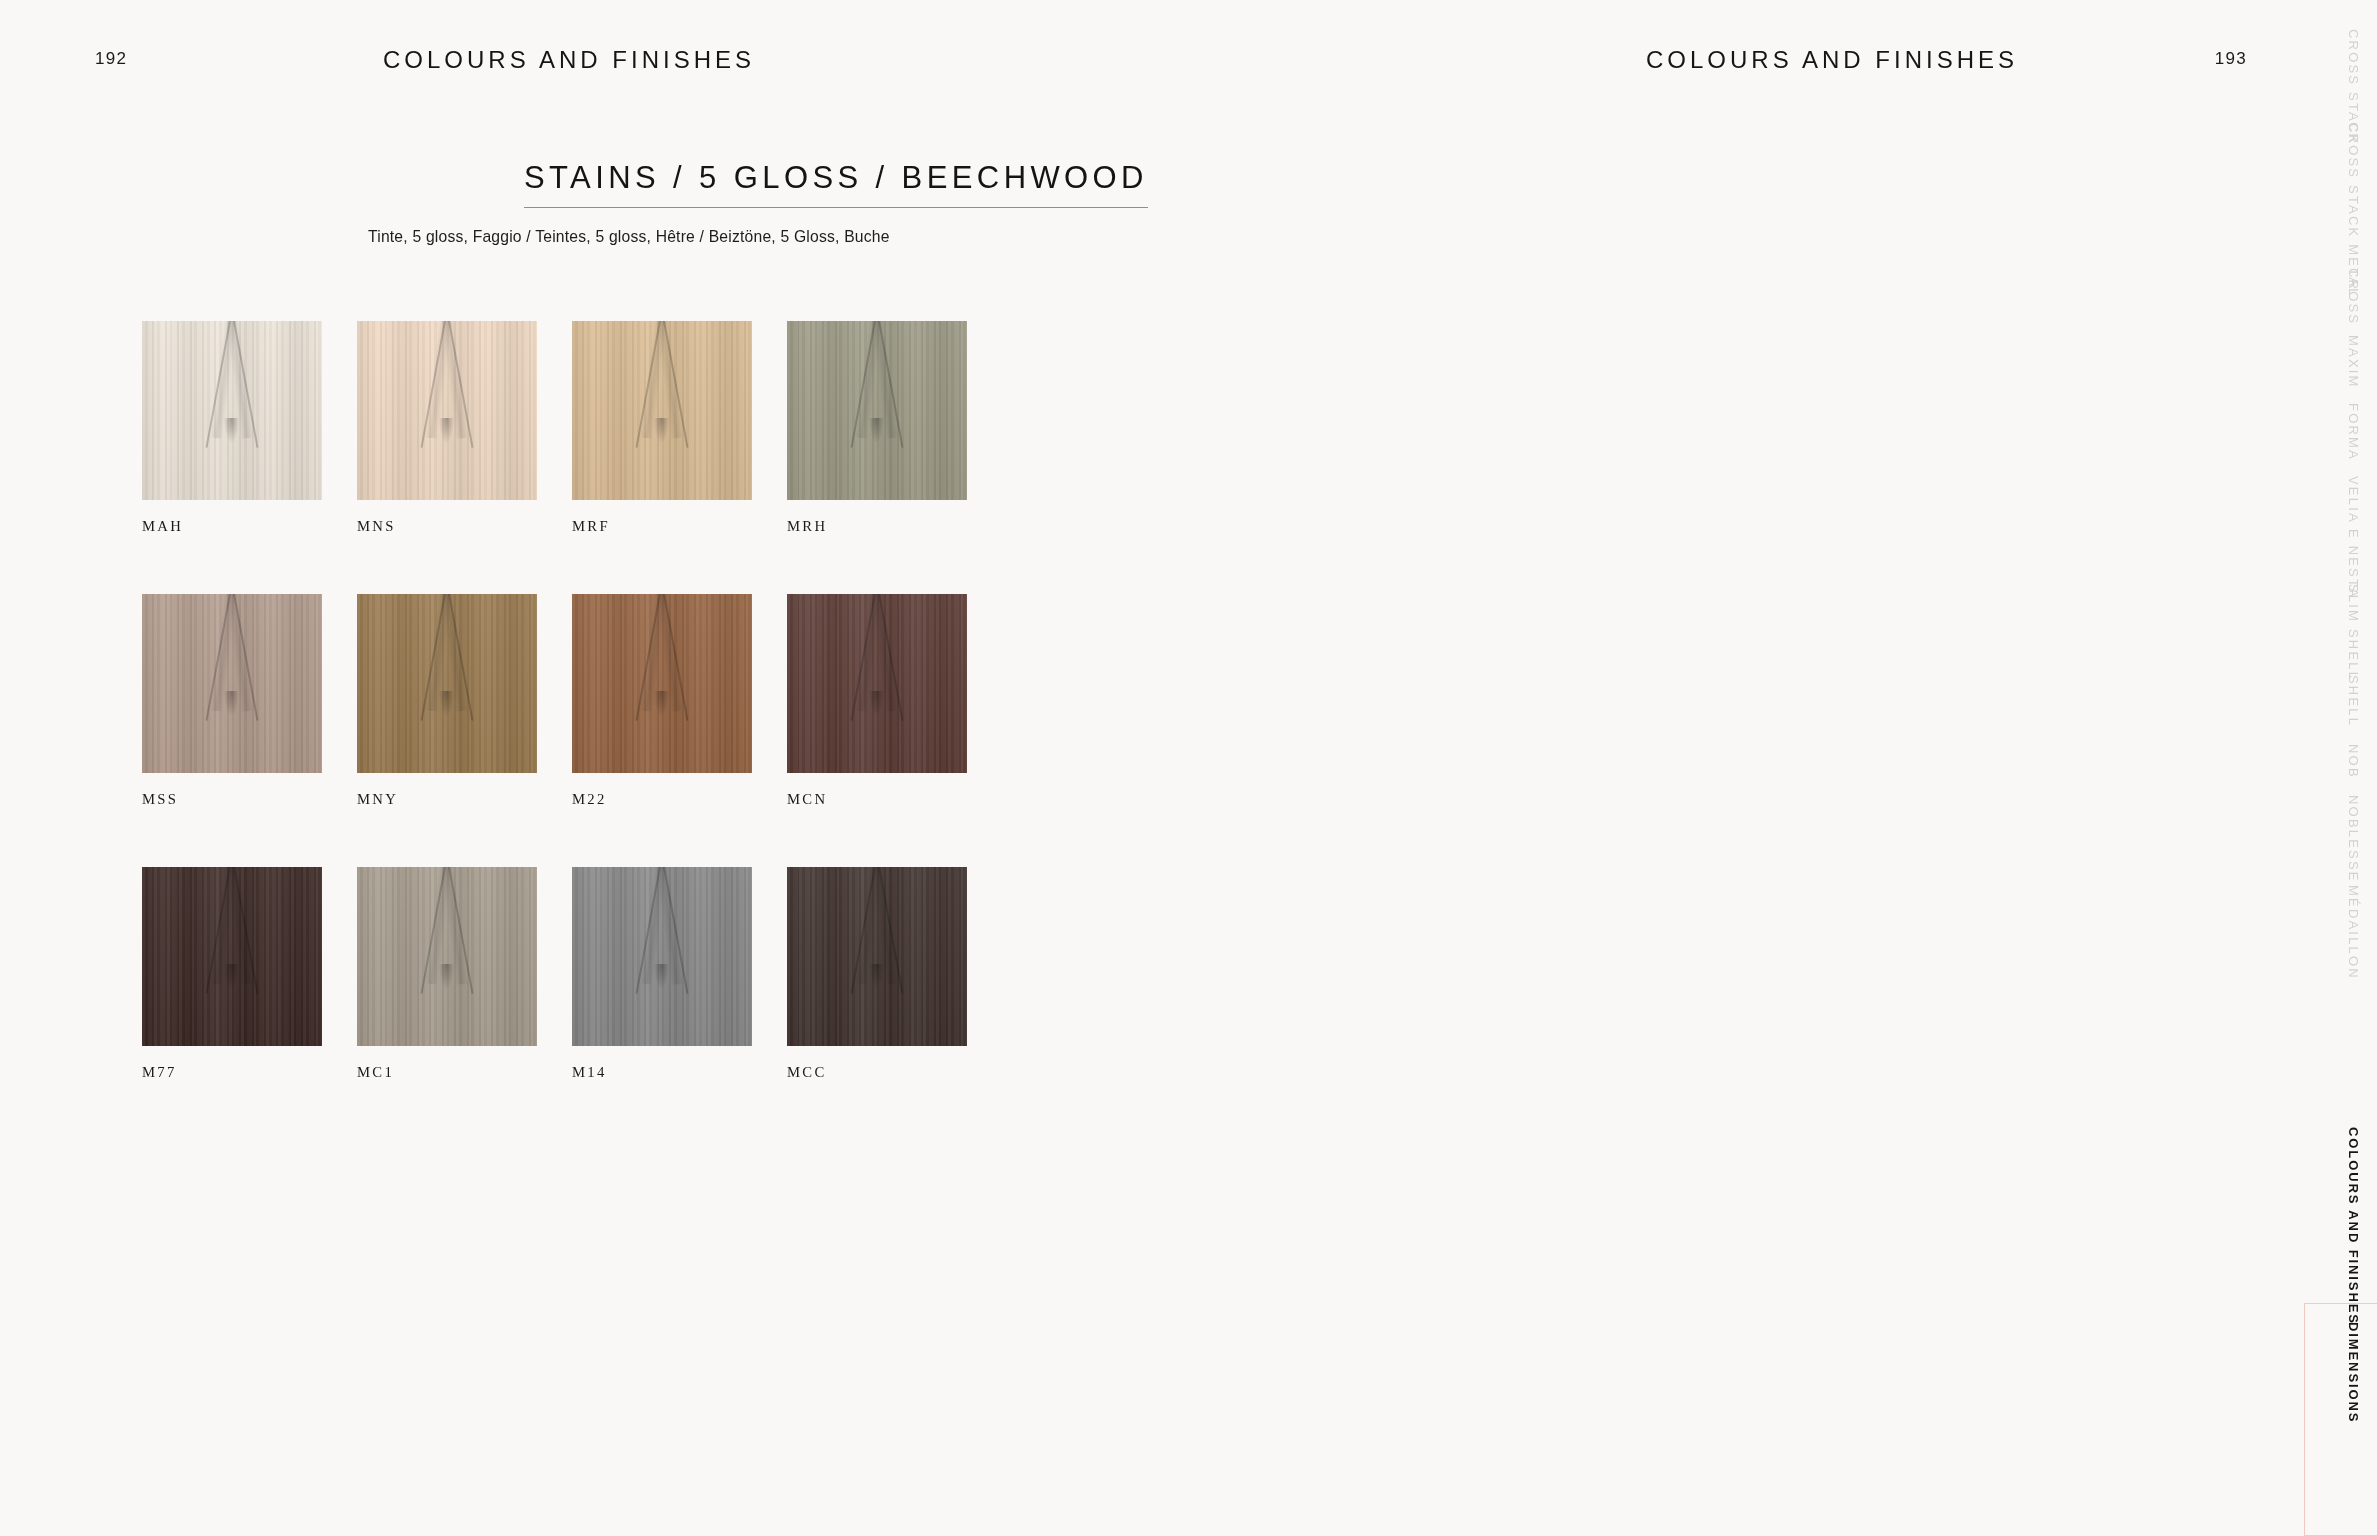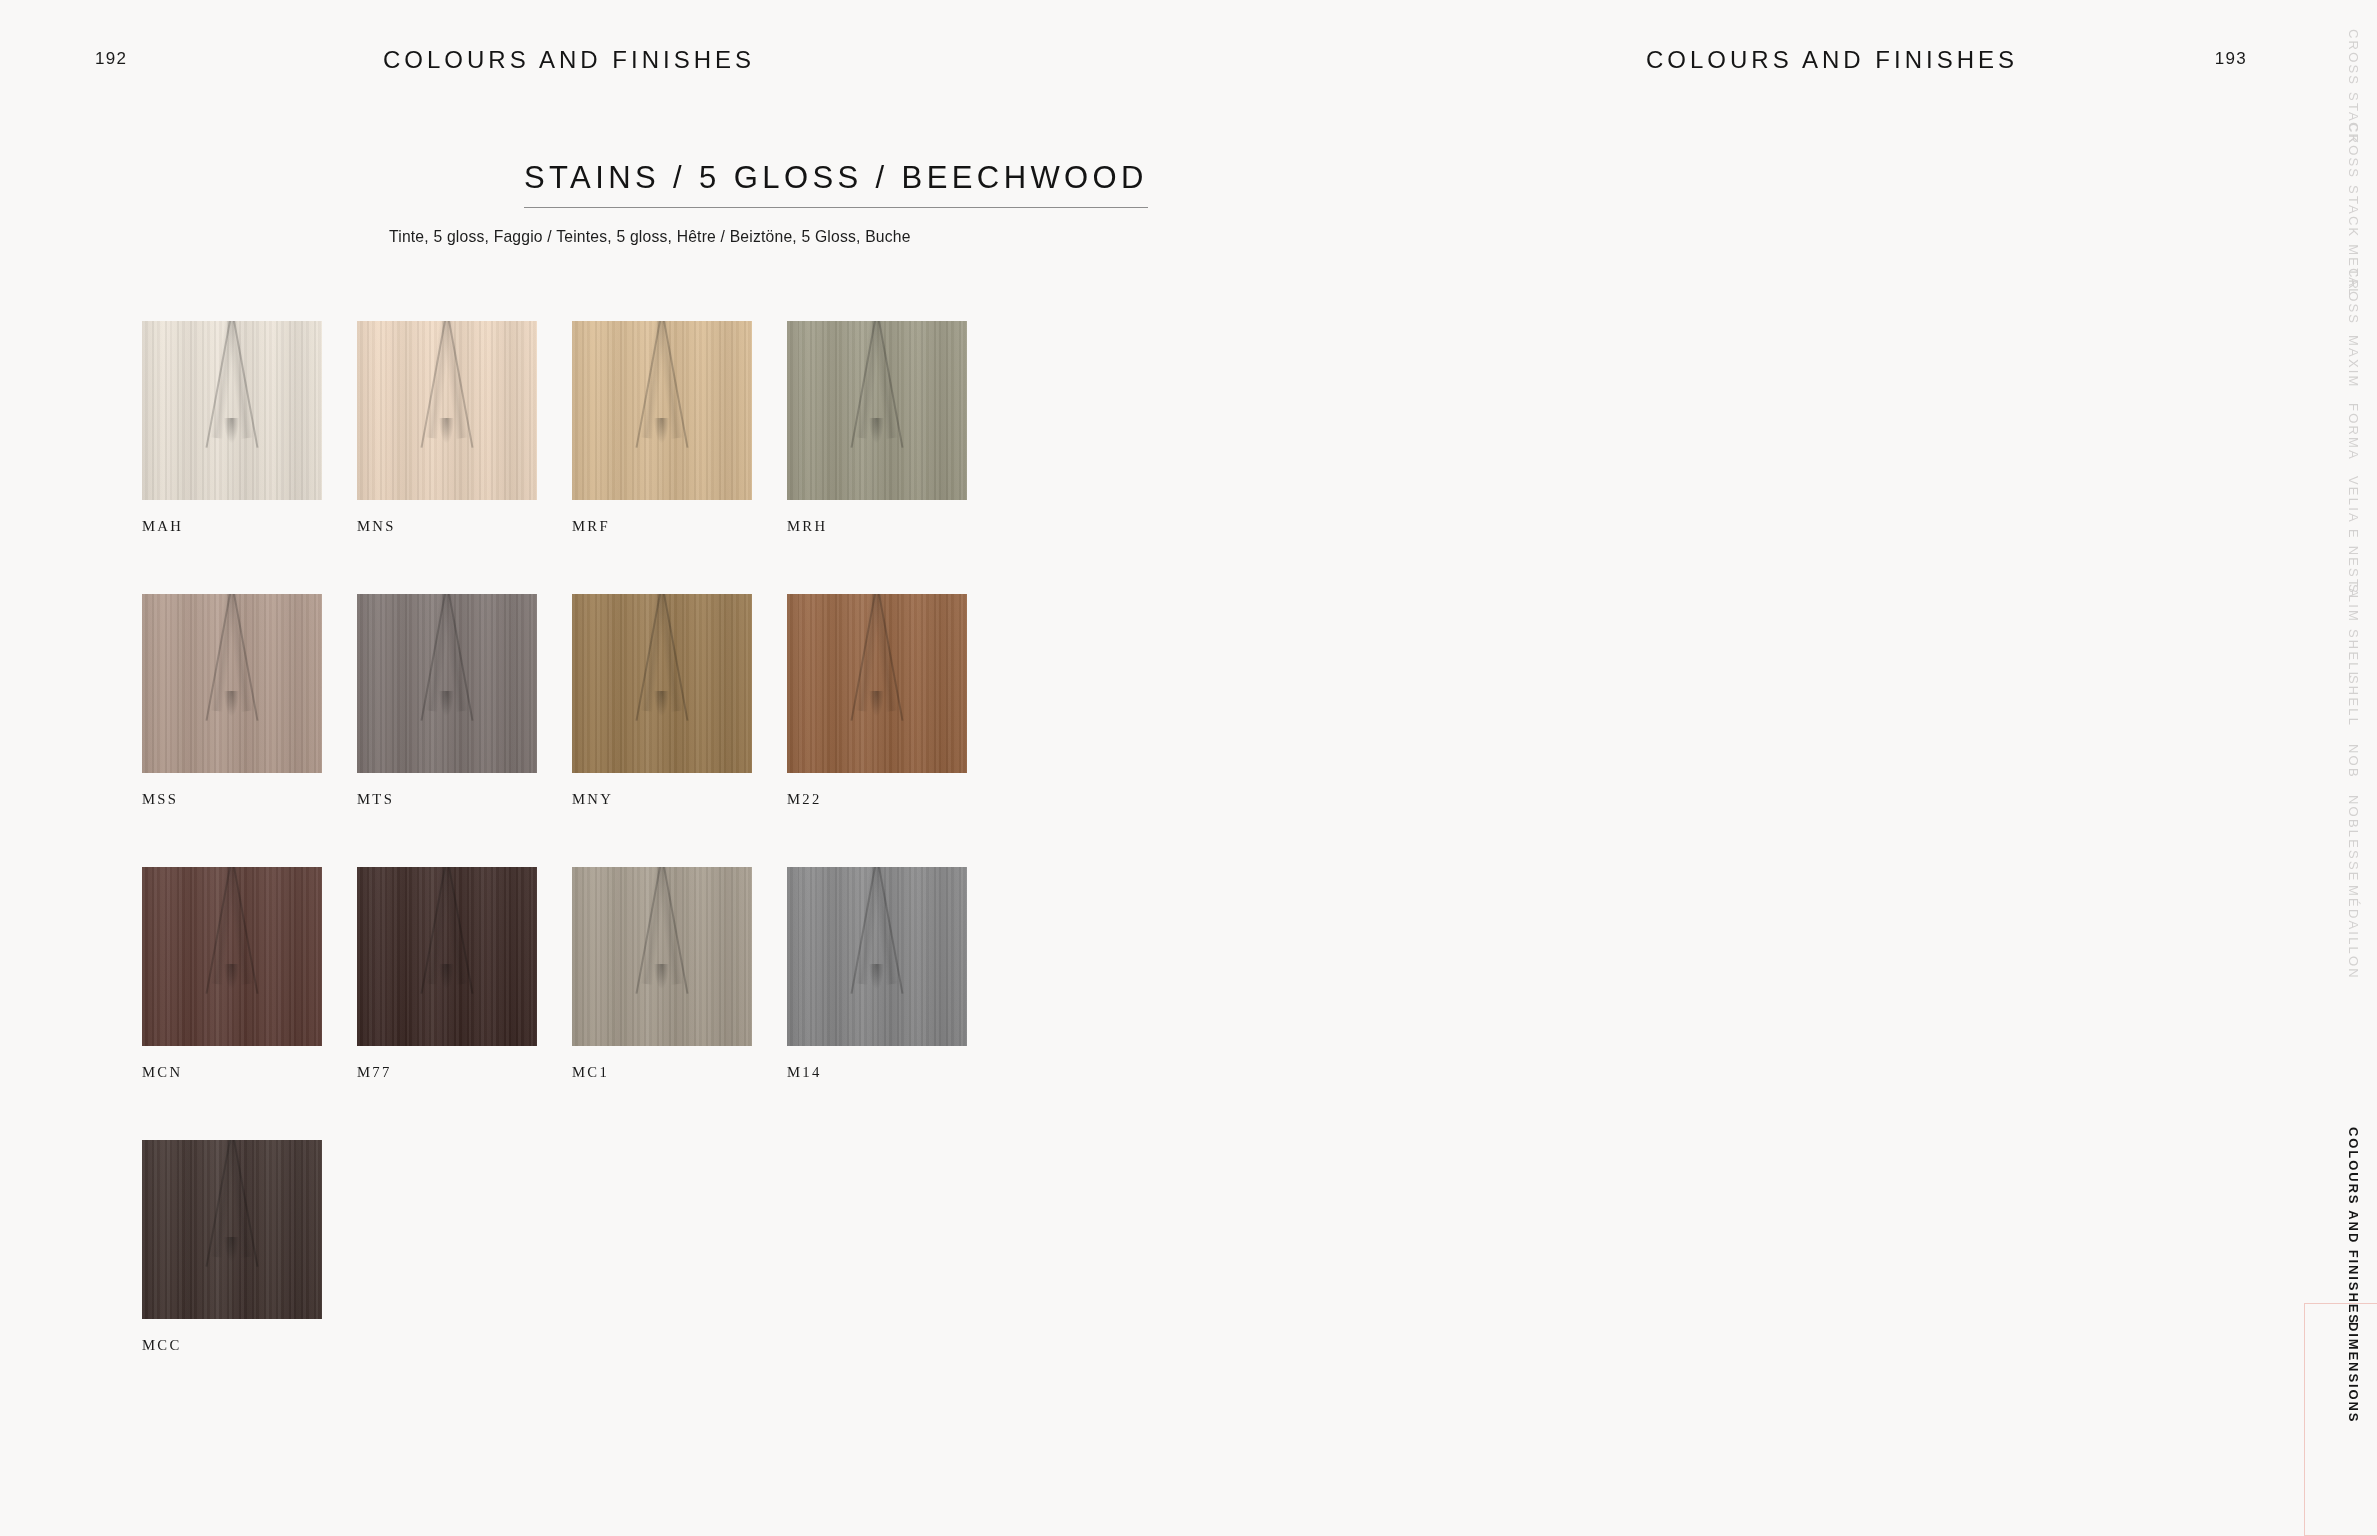--- a/index.html
+++ b/index.html
@@ -72,21 +72,21 @@
     width: 100%;
   }
   .section-sub {
     position: absolute;
     top: 228px;
     font-size: 15.7px;
     letter-spacing: 0.2px;
     color: #1d1d1d;
     white-space: nowrap;
   }
-  .page-left  .section-sub { left: 389px; }
+  .page-left  .section-sub { left: 368px; }
 
   
   .grid {
     position: absolute;
     display: grid;
     grid-template-columns: repeat(4, 180px);
     column-gap: 35px;
     row-gap: 59px;
     font-family: Liberation Serif, serif;
   }
@@ -284,33 +284,20 @@
             <div class="bands"></div>
             <div class="stripes"></div>
             <div class="vfig-in"></div>
             <div class="vfig-in2"></div>
             <div class="vfig"></div>
             <div class="vfig2"></div>
             <div class="vtip"></div>
             <div class="sheen"></div>
           </div>
           <div class="swatch-label">MSS</div>
-        </div>
-        <div class="swatch-cell">
-          <div class="swatch" style="background: rgb(125, 115, 112);">
-            <div class="bands"></div>
-            <div class="stripes"></div>
-            <div class="vfig-in"></div>
-            <div class="vfig-in2"></div>
-            <div class="vfig"></div>
-            <div class="vfig2"></div>
-            <div class="vtip"></div>
-            <div class="sheen"></div>
-          </div>
-          <div class="swatch-label">MTS</div>
         </div>
         <div class="swatch-cell">
           <div class="swatch" style="background: rgb(153, 121, 78);">
             <div class="bands"></div>
             <div class="stripes"></div>
             <div class="vfig-in"></div>
             <div class="vfig-in2"></div>
             <div class="vfig"></div>
             <div class="vfig2"></div>
             <div class="vtip"></div>

